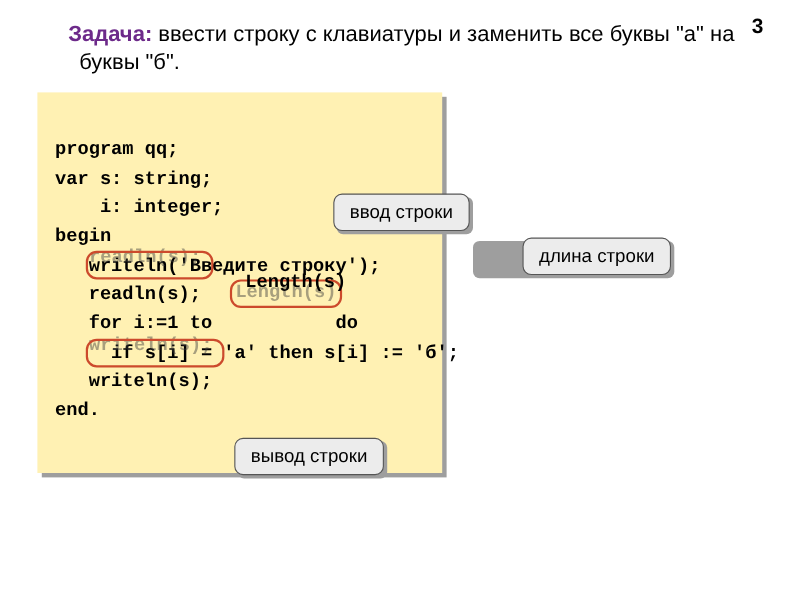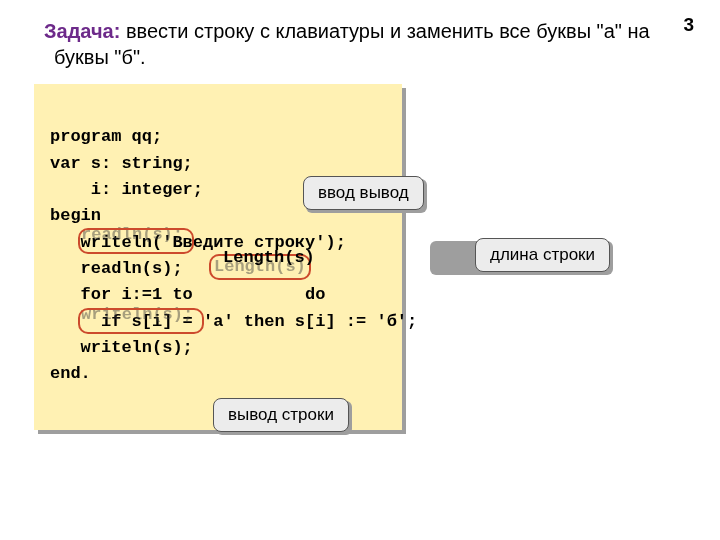--- a/index.html
+++ b/index.html
@@ -29,21 +29,21 @@
     font-weight: bold;
     color: #000;
     border-bottom: 2px solid #4a468a;
     padding-bottom: 6px;
     margin-bottom: 10px;
   }
   .task {
     font-size: 20px;
     line-height: 1.3;
     color: #000;
-    margin-left: 10px;
+    margin-left: 28px;
     text-indent: -10px;
     padding-left: 10px;
   }
   .task-label {
     color: #6d2a8a;
     font-weight: bold;
   }
   .code-frame {
     position: relative;
     margin-top: 14px;
@@ -148,24 +148,24 @@
     <div class="overlay-text" style="top:164px; left:189px;">Length(s)</div>
     <div class="ghost" style="top:221px; left:47px;">   writeln(s);</div>
 
     <div class="hl-red" style="top:144px; left:44px; width:112px; height:22px;"></div>
     <div class="hl-red" style="top:170px; left:175px; width:98px; height:22px;"></div>
     <div class="hl-red" style="top:224px; left:44px; width:122px; height:22px;"></div>
   </div>
 
   <div class="callout" style="top:176px; left:303px;">
     <div class="callout-shadow"></div>
-    <div class="callout-body">ввод вывод</div>
+    <div class="callout-body">ввод строки</div>
   </div>
 
-  <div class="callout" style="top:238px; left:427px;padding-left:48px;">
+  <div class="callout" style="top:216px; left:427px;padding-left:48px;">
     <div class="callout-shadow"></div>
     <div class="callout-body">длина строки</div>
   </div>
 
   <div class="callout" style="top:398px; left:213px;text-align:center;">
     <div class="callout-shadow"></div>
     <div class="callout-body">вывод строки</div>
   </div>
 
 </div>

